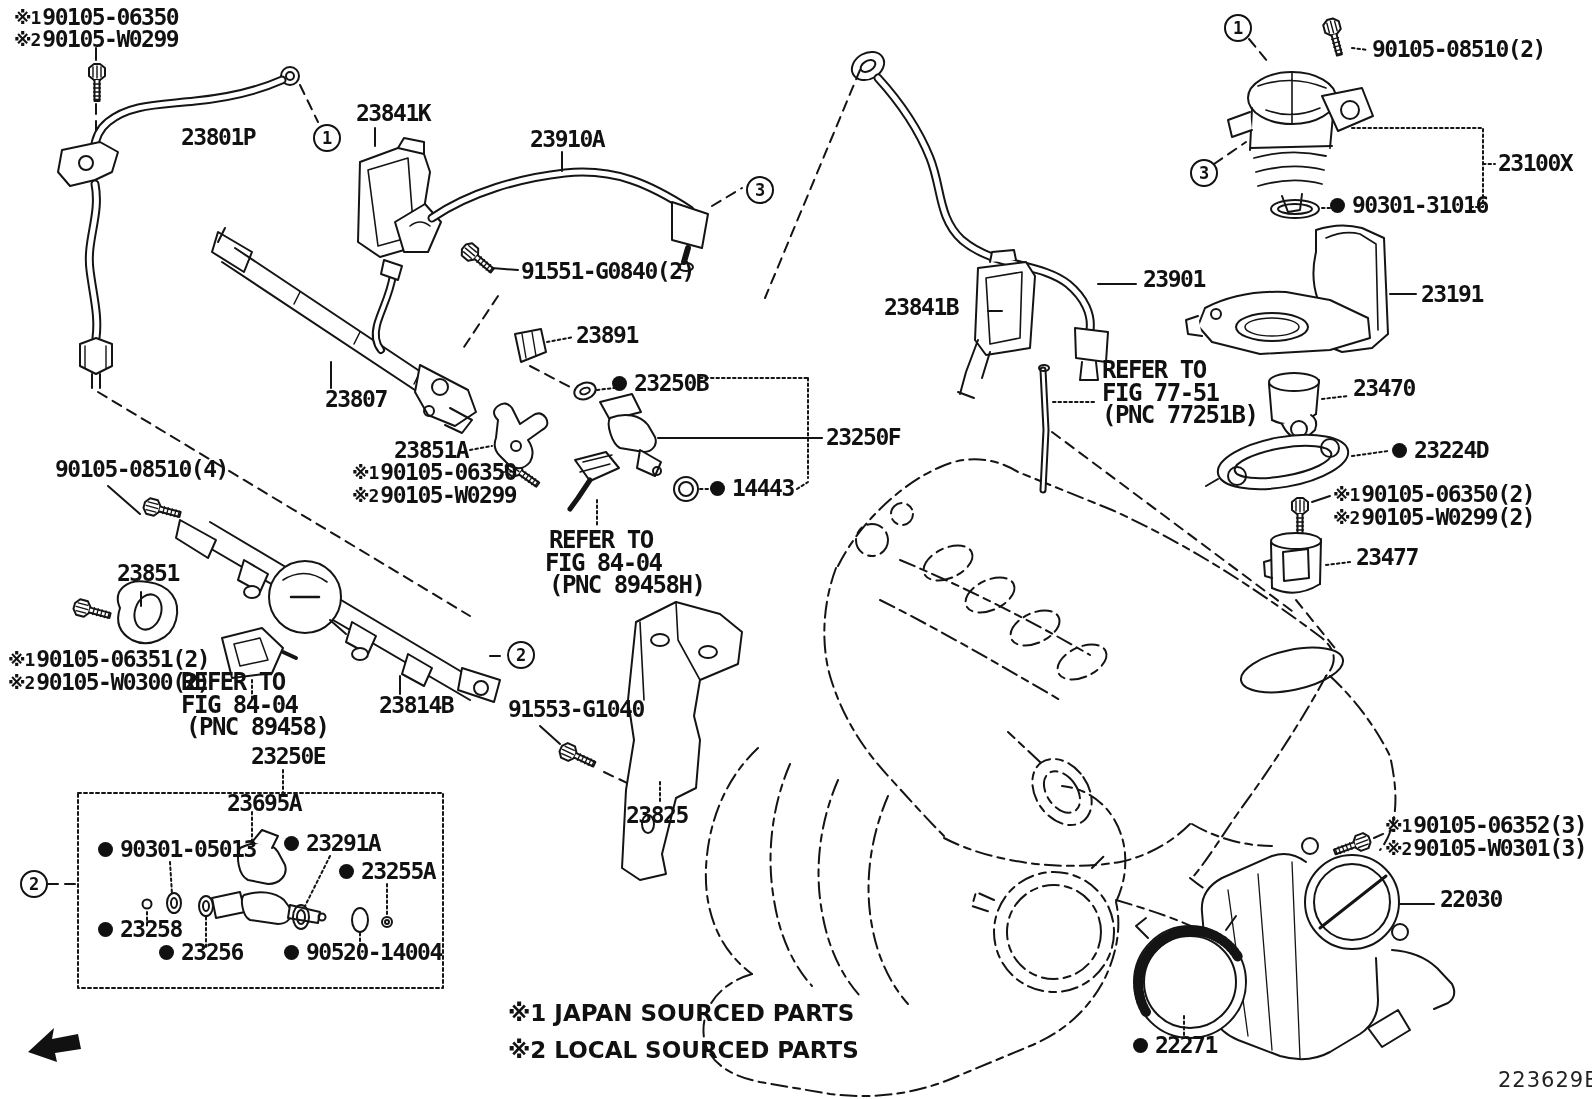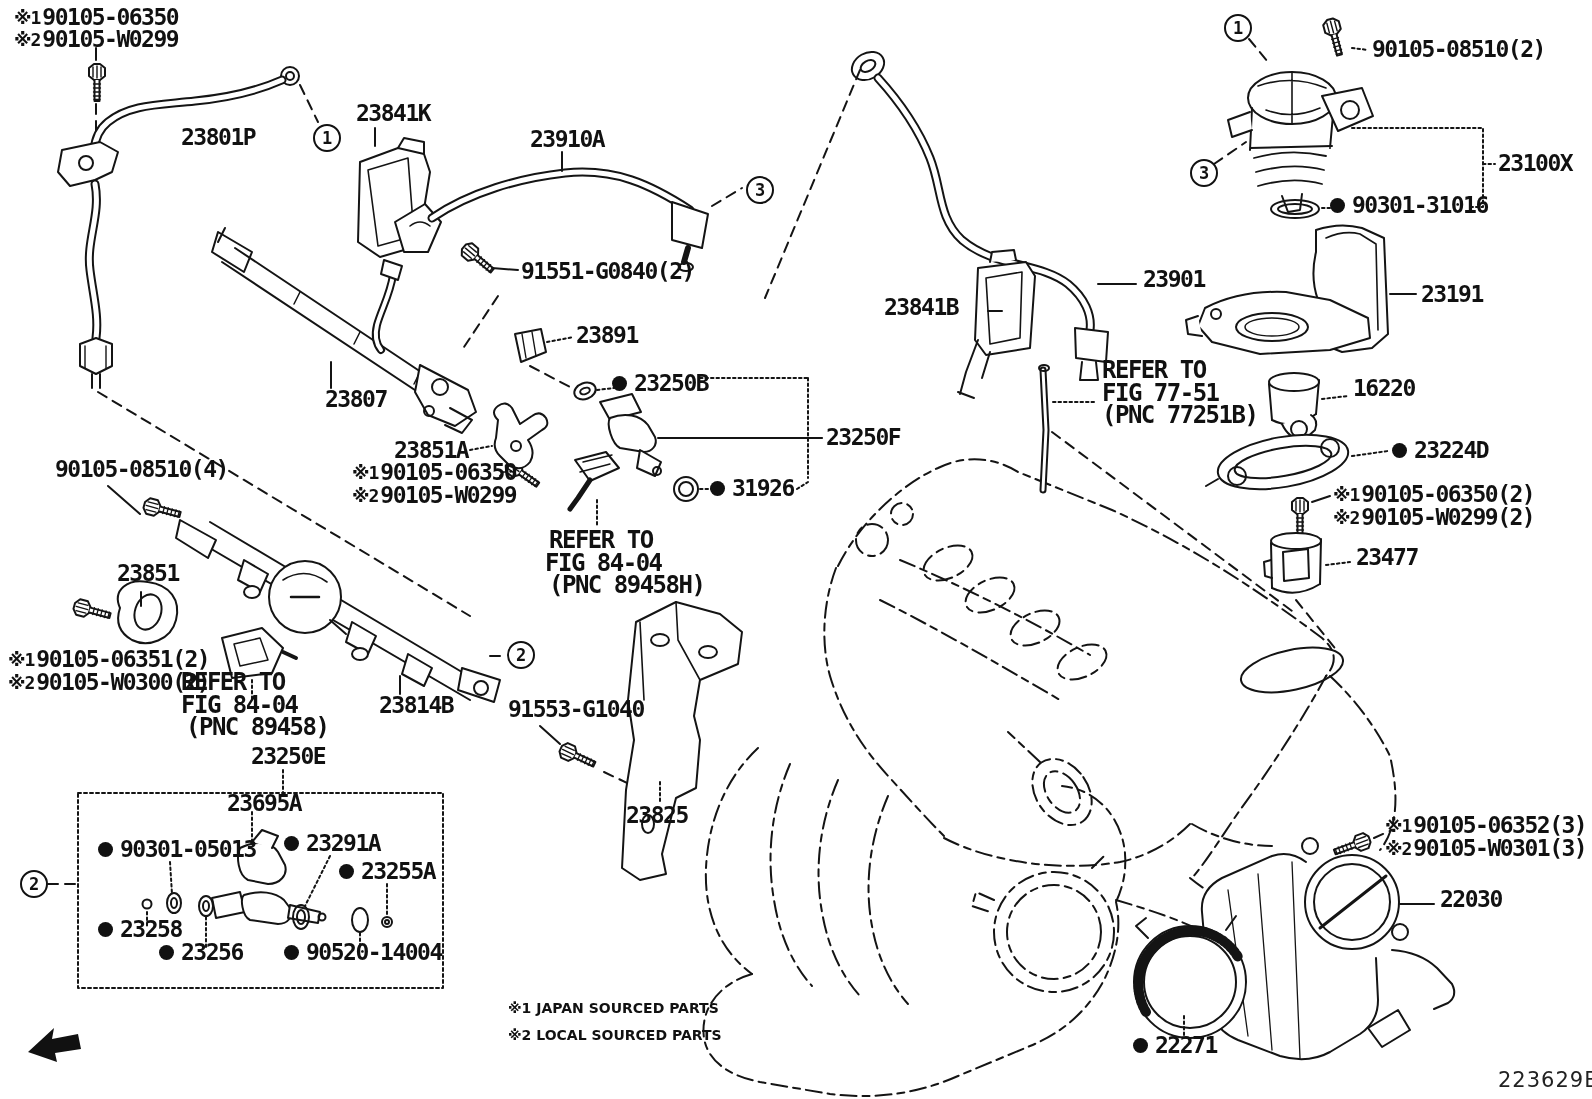--- a/index.html
+++ b/index.html
@@ -11,21 +11,21 @@
   .callout .pre{font-size:18px;font-weight:bold;margin-right:2px;letter-spacing:-1px;}
   .callout .dot{display:inline-block;width:15px;height:15px;border-radius:50%;
                 background:#111;margin-right:7px;flex:0 0 auto;}
   .callout.small{font-size:24px;font-weight:bold;}
   .refcircle{position:absolute;width:28px;height:28px;border:2.5px solid #111;border-radius:50%;
              display:flex;align-items:center;justify-content:center;font-size:17px;font-weight:bold;
              color:#111;background:#fff;box-sizing:border-box;}
   .legend{position:absolute;color:#111;font-family:"DejaVu Sans","Liberation Sans",sans-serif;}
   .legend .row{display:flex;align-items:center;}
   .lg-jp{font-size:19px;font-weight:bold;}
-  .lg-en{font-size:14px;}
+  .lg-en{font-size:23px;}
   .lg-dot{display:inline-block;width:16px;height:18px;border-radius:50%;background:#111;margin-right:10px;}
   .figcode{position:absolute;font-size:21px;color:#222;letter-spacing:1px;
            font-family:"DejaVu Sans","Liberation Sans",sans-serif;}
 </style>
 </head>
 <body>
 
 <div class="canvas">
 
 <svg width="1592" height="1099" viewBox="0 0 1592 1099" stroke="#141414" fill="none" stroke-width="2" stroke-linecap="round" stroke-linejoin="round">
@@ -464,21 +464,21 @@
       </div>
       <div class="callout" style="left: 612px; top: 372px;">
         <span class="dot"></span>
         <span>23250B</span>
       </div>
       <div class="callout" style="left: 826px; top: 426px;">
         <span>23250F</span>
       </div>
       <div class="callout" style="left: 710px; top: 477px;">
         <span class="dot"></span>
-        <span>31926</span>
+        <span>14443</span>
       </div>
       <div class="callout small" style="left: 549px; top: 528px;">
         <span>REFER TO</span>
       </div>
       <div class="callout small" style="left: 545px; top: 551px;">
         <span>FIG 84-04</span>
       </div>
       <div class="callout small" style="left: 549px; top: 573px; align-items: center;">
         <span>(PNC 89458H)</span>
       </div>
@@ -510,21 +510,21 @@
         <span>23100X</span>
       </div>
       <div class="callout" style="left: 1330px; top: 194px;">
         <span class="dot"></span>
         <span>90301-31016</span>
       </div>
       <div class="callout" style="left: 1421px; top: 283px;">
         <span>23191</span>
       </div>
       <div class="callout" style="left: 1353px; top: 377px;">
-        <span>16220</span>
+        <span>23470</span>
       </div>
       <div class="callout" style="left: 1392px; top: 439px;">
         <span class="dot"></span>
         <span>23224D</span>
       </div>
       <div class="callout" style="left: 1333px; top: 483px;">
         <span class="pre">※1</span>
         <span>90105-06350(2)</span>
       </div>
       <div class="callout" style="left: 1333px; top: 506px;">

